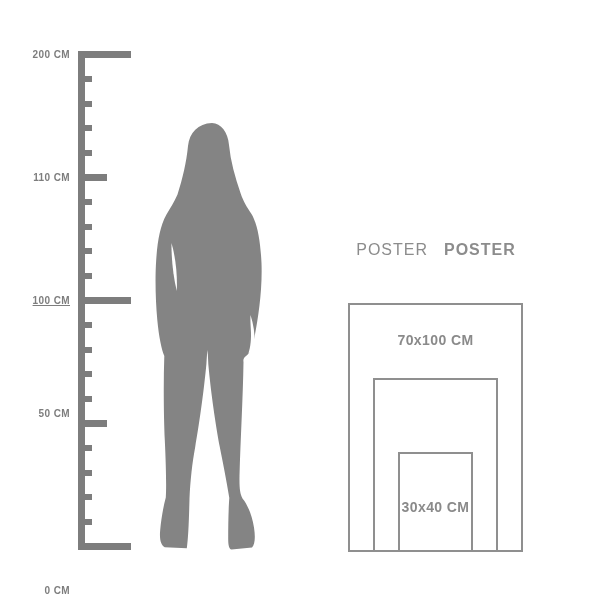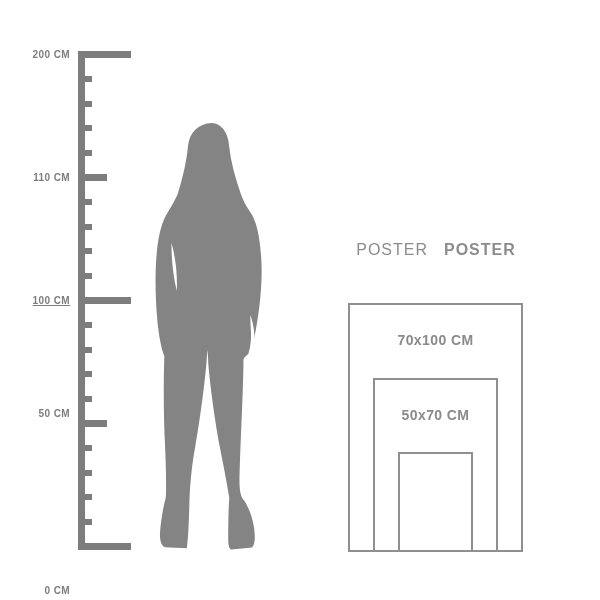--- a/index.html
+++ b/index.html
@@ -105,14 +105,14 @@
 
 <div class="poster-title" id="poster-title" style="left: 348px; top: 241px; width: 176px; color: rgb(140, 140, 140);">
   <span class="t-reg">POSTER</span><span class="t-bold">POSTER</span>
 </div>
 
 <div class="abs" id="poster-rects" style="left:0;top:0;width:548px;height:600px;">
     <div class="poster-rect" style="left: 348.35px; top: 303px; width: 174.3px; height: 249px; border: 2px solid rgb(143, 143, 143);"></div>
     <div class="poster-rect" style="left: 373.25px; top: 377.7px; width: 124.5px; height: 174.3px; border: 2px solid rgb(143, 143, 143);"></div>
     <div class="poster-rect" style="left: 398.15px; top: 452.4px; width: 74.7px; height: 99.6px; border: 2px solid rgb(143, 143, 143);"></div>
     <div class="poster-size-label" style="left: 355.5px; top: 332.35px; width: 160px; color: rgb(138, 138, 138);">70x100 CM</div>
-    <div class="poster-size-label" style="left: 355.5px; top: 407.05px; width: 160px; color: rgb(138, 138, 138);">50x70 CM</div>
+    <div class="poster-size-label" style="left: 355.5px; top: 499.18px; width: 160px; color: rgb(138, 138, 138);">30x40 CM</div>
   </div>
 
 </body></html>

